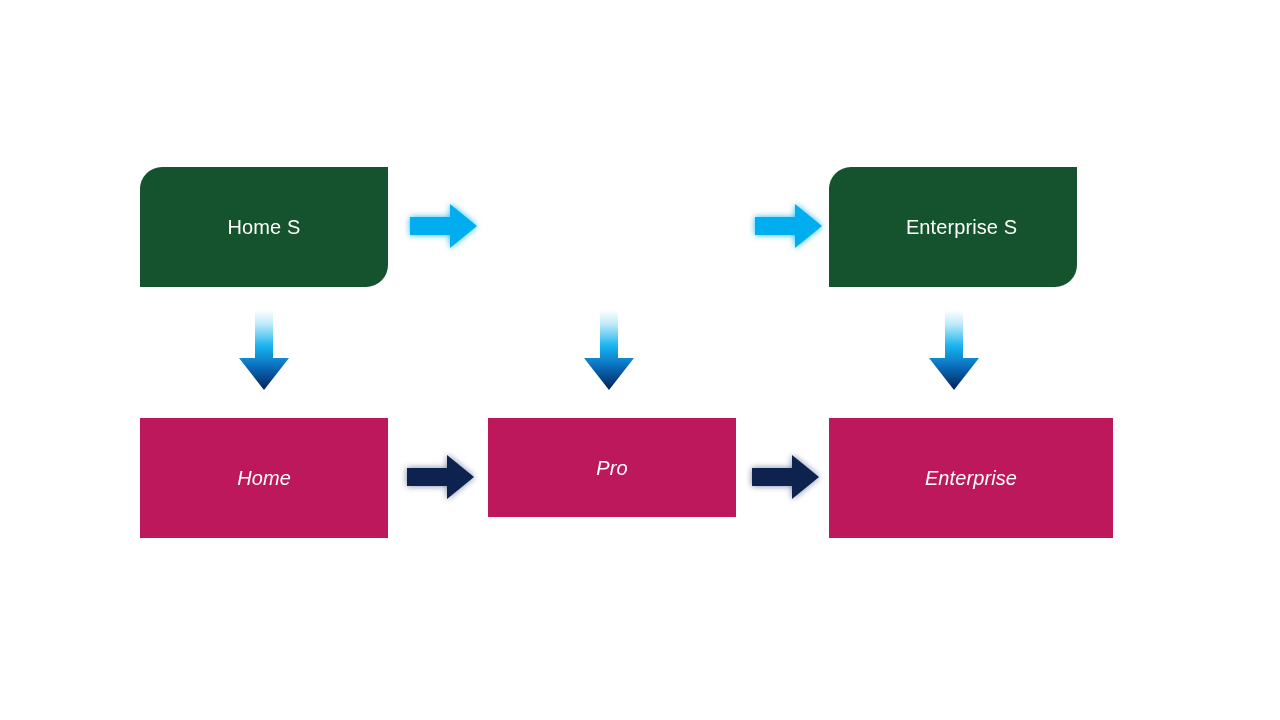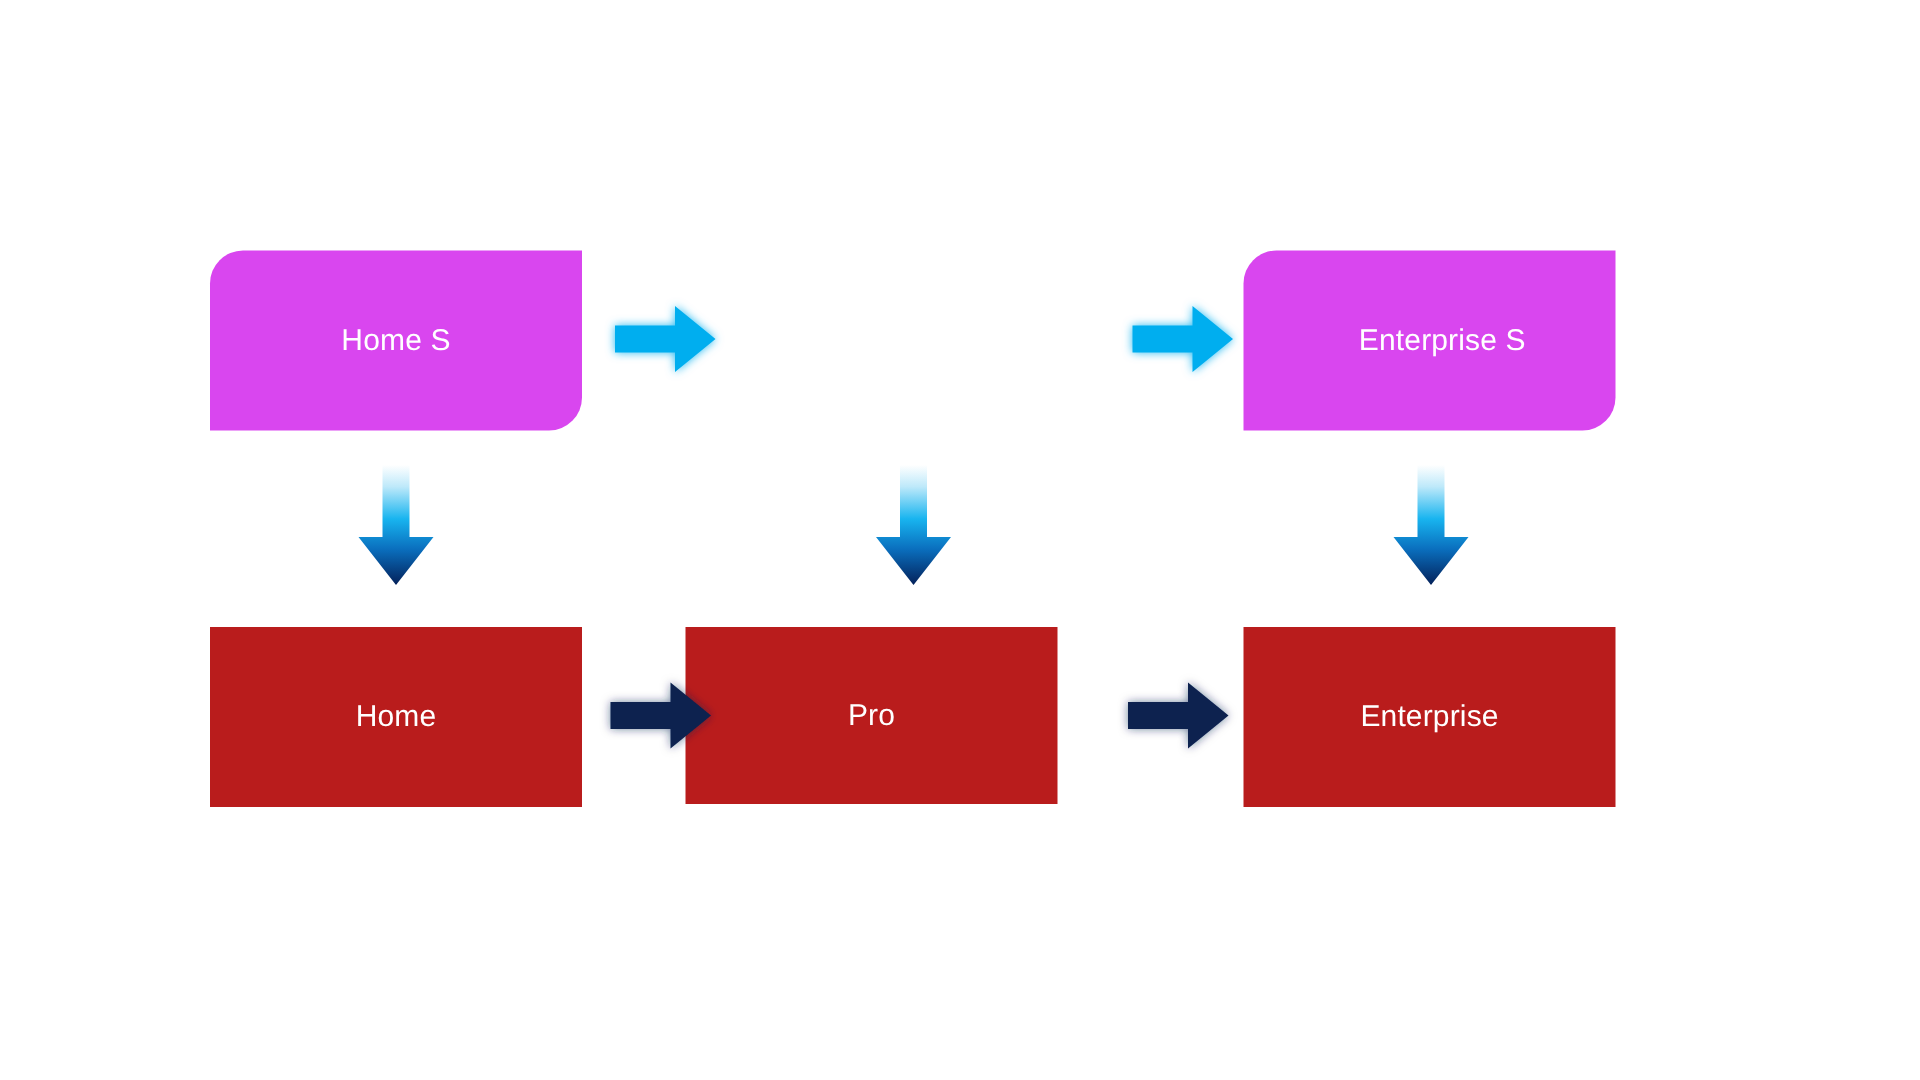--- a/index.html
+++ b/index.html
@@ -36,28 +36,29 @@
     color: #ffffff;
     font-size: 20px;
     font-weight: 400;
     letter-spacing: 0.1px;
     line-height: 1.2;
     text-align: center;
     user-select: none;
   }
 
   .node-top {
-    background: #d946ef;
+    background: #14532d;
     border-radius: 22px 0 22px 0;
     text-align: right;
   }
 
   .node-bottom {
-    background: #b91c1c;
+    background: #be185d;
     border-radius: 0;
+    font-style: italic;
   }
 
   .node-label {
     display: block;
   }
 
   
   .arrow-h {
     position: absolute;
     width: 76px;
@@ -172,25 +173,25 @@
         </linearGradient>
       </defs>
       <path d="M22,0 L40,0 L40,48 L56,48 L31,80 L6,48 L22,48 Z" fill="url(#vgrad3)"></path>
     </svg>
   </div>
 
   <div class="node node-bottom" style="left:140px; top:418px; width:248px; height:120px;">
     <span class="node-label">Home</span>
   </div>
 
-  <div class="node node-bottom" style="left:457px; top:418px; width:248px; height:118px;">
+  <div class="node node-bottom" style="left:488px; top:418px; width:248px; height:99px;">
     <span class="node-label">Pro</span>
   </div>
 
-  <div class="node node-bottom" style="left:829px; top:418px; width:248px; height:120px;">
+  <div class="node node-bottom" style="left:829px; top:418px; width:284px; height:120px;">
     <span class="node-label">Enterprise</span>
   </div>
 
   <div class="arrow-h" style="left:402px; top:451px;">
     <svg viewBox="0 0 76 52" xmlns="http://www.w3.org/2000/svg">
       <defs>
         <filter id="glowNavy1" x="-60%" y="-60%" width="220%" height="220%">
           <feGaussianBlur stdDeviation="3.2" result="b"></feGaussianBlur>
           <feFlood flood-color="#0A2050" flood-opacity="0.55"></feFlood>
           <feComposite in2="b" operator="in" result="g"></feComposite>

